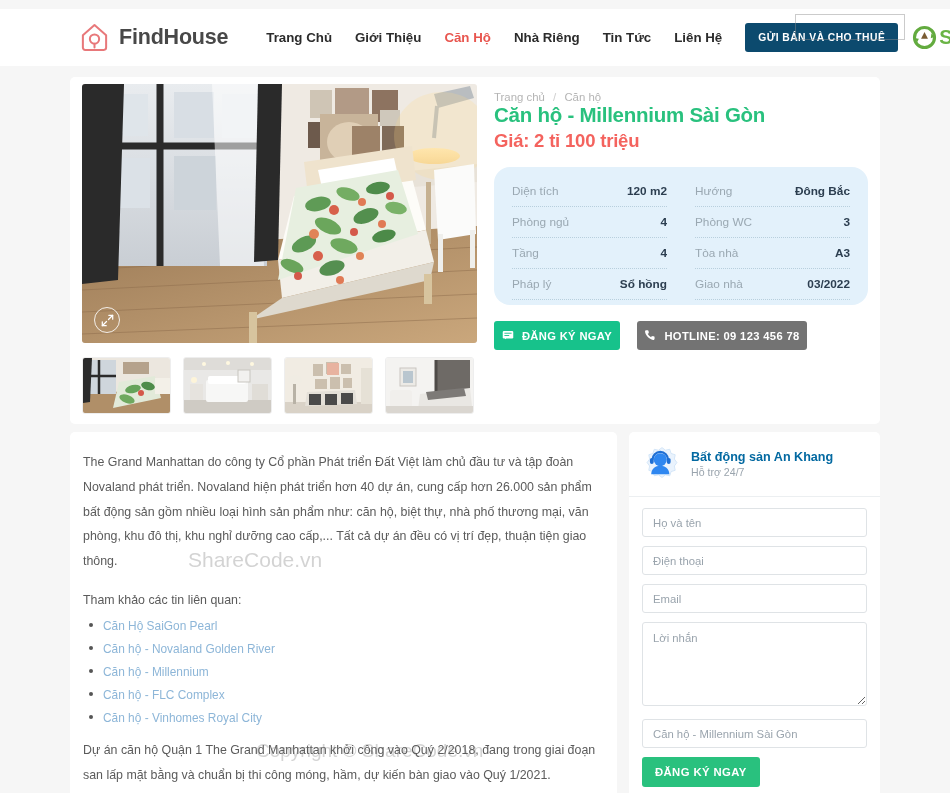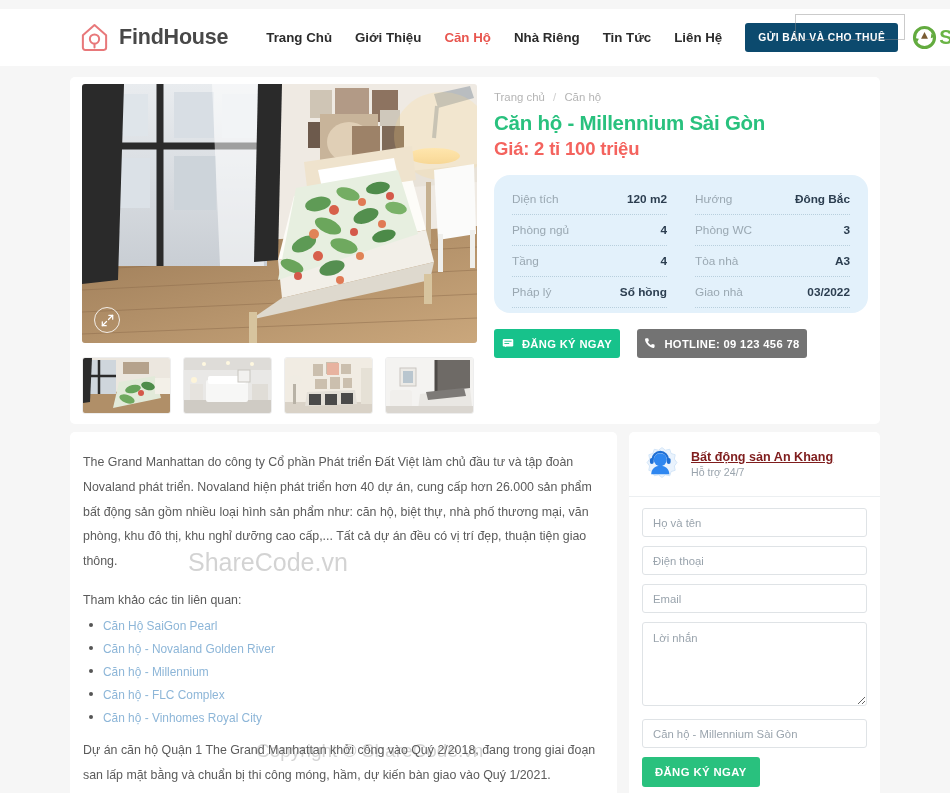--- a/index.html
+++ b/index.html
@@ -55,21 +55,21 @@
     display: flex; align-items: center; justify-content: center; cursor: pointer;
   }
   .thumbs { display: flex; gap: 12px; margin-top: 14px; }
   .thumb {
     width: 89px; height: 57px; border-radius: 3px; overflow: hidden;
     cursor: pointer; border: 1px solid #eee;
   }
 
   
   .detail { position: absolute; left: 424px; top: 14px; width: 374px; }
-  .crumbs { font-size: 11.4px; color: #b4b4b4; margin-bottom: 8px; }
+  .crumbs { font-size: 11.4px; color: #b4b4b4; }
   .crumbs .sep { margin: 0 5px; color: #cfcfcf; }
   .crumbs a { color: #b4b4b4; text-decoration: none; cursor: pointer; }
   .title {
     font-size: 20.5px; font-weight: bold; color: #29c17e;
     letter-spacing: -.25px; margin-bottom: 3px;
   }
   .price {
     font-size: 18.5px; font-weight: bold; color: #f4635e;
     letter-spacing: -.2px; margin-bottom: 15px;
   }
@@ -119,21 +119,21 @@
 
   .form-card {
     position: absolute; left: 629px; top: 432px; width: 251px;
     background: #fff; border-radius: 5px; overflow: hidden;
   }
   .agent {
     display: flex; align-items: center; gap: 10px;
     padding: 13px 14px 13px 14px; border-bottom: 1px solid #eceff1;
   }
   .agent-ico { width: 38px; height: 38px; flex: 0 0 38px; }
-  .agent-name { font-size: 12.6px; font-weight: bold; color: #7f1d1d; text-decoration: underline; }
+  .agent-name { font-size: 12.6px; font-weight: bold; color: #0369a1; }
   .agent-sub { font-size: 10.6px; color: #9aa4ad; margin-top: 2px; }
   .form-body { padding: 11px 13px 16px 13px; }
   .fld {
     width: 100%; height: 29px; border: 1px solid #dfe3e6; border-radius: 3px;
     font-size: 11.3px; color: #6b7680; padding: 0 10px; margin-bottom: 9px;
     font-family: "Liberation Sans", sans-serif; background: #fff; outline: none;
   }
   .fld::placeholder { color: #9aa4ad; }
   textarea.fld {
     height: 84px; padding-top: 8px; resize: vertical; line-height: 1.4;
@@ -143,21 +143,21 @@
     font-size: 11.3px; font-weight: bold; letter-spacing: .4px;
     padding: 9px 13px; cursor: pointer;
     font-family: "Liberation Sans", sans-serif;
   }
 
   
   .wm {
     position: absolute; pointer-events: none; color: rgba(110,110,110,.30);
     font-weight: normal; white-space: nowrap; user-select: none;
   }
-  .wm1 { left: 188px; top: 548px; font-size: 25px; }
+  .wm1 { left: 188px; top: 548px; font-size: 21px; }
   .wm2 { left: 256px; top: 740px; font-size: 19px; }
   .wm-box {
     position: absolute; left: 795px; top: 14px; width: 110px; height: 26px;
     border: 1px solid rgba(140,140,140,.45); pointer-events: none;
   }
 </style>
 </head>
 <body>
 
 <div class="page">

